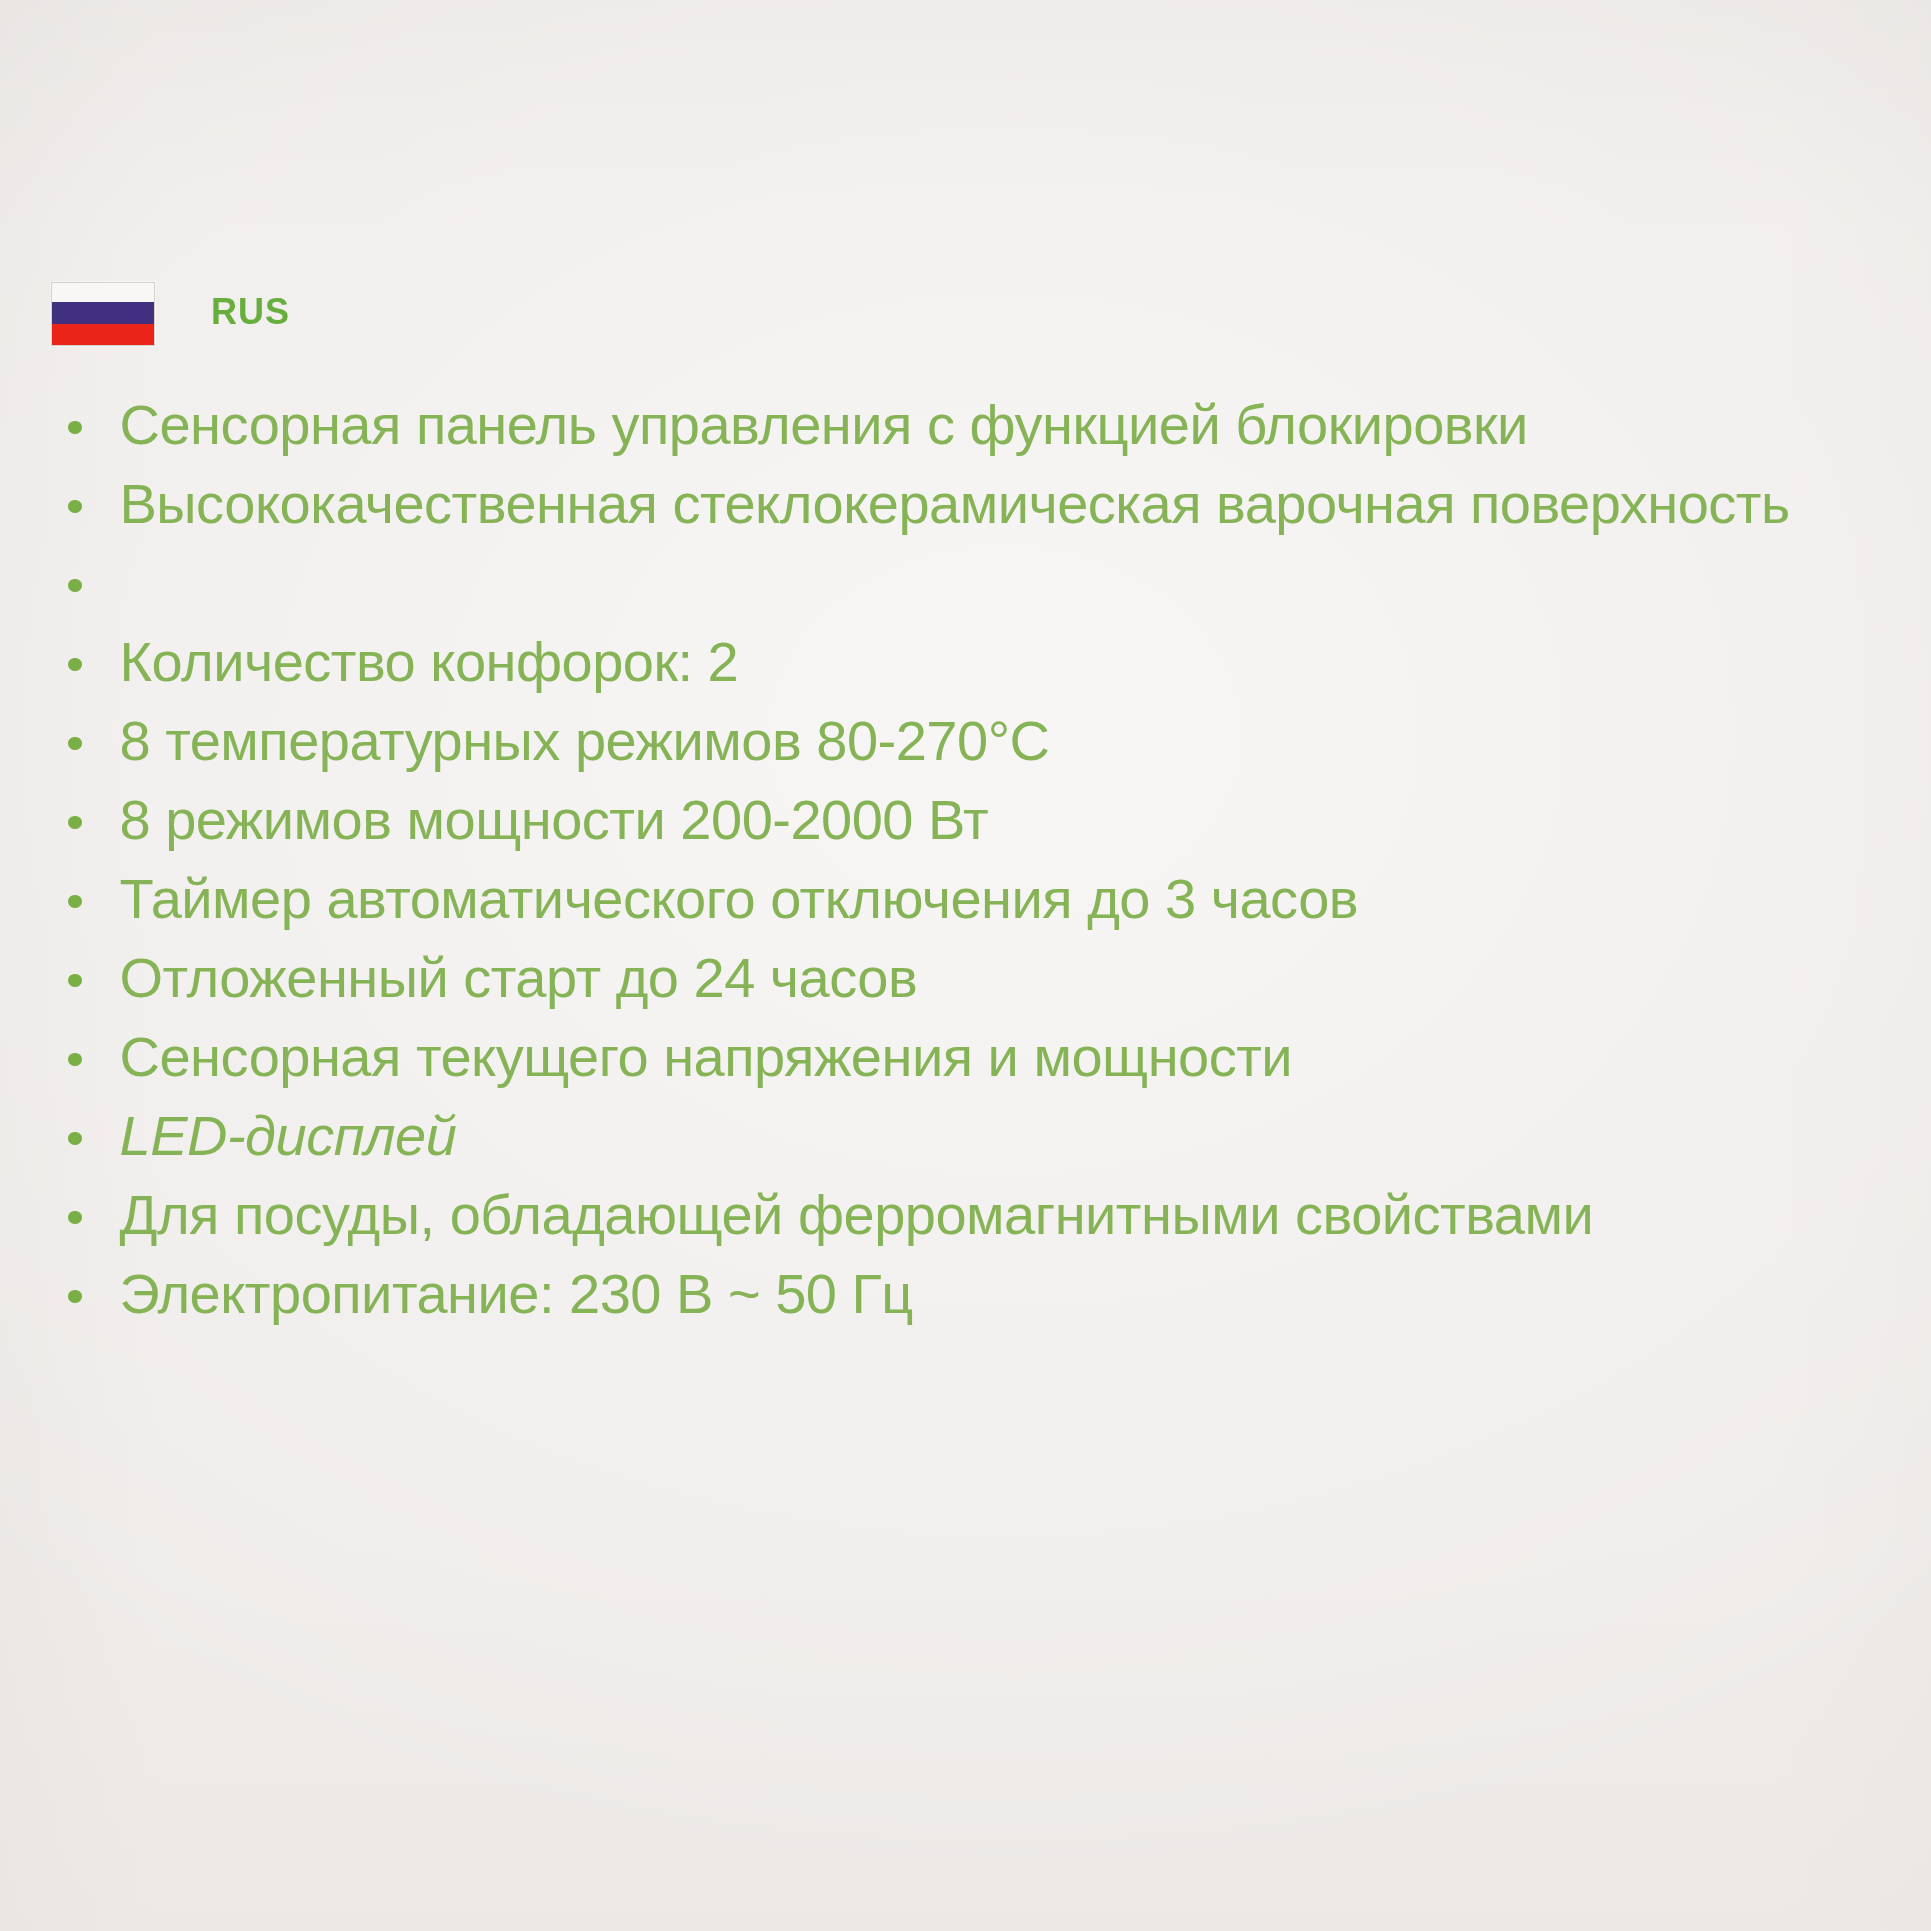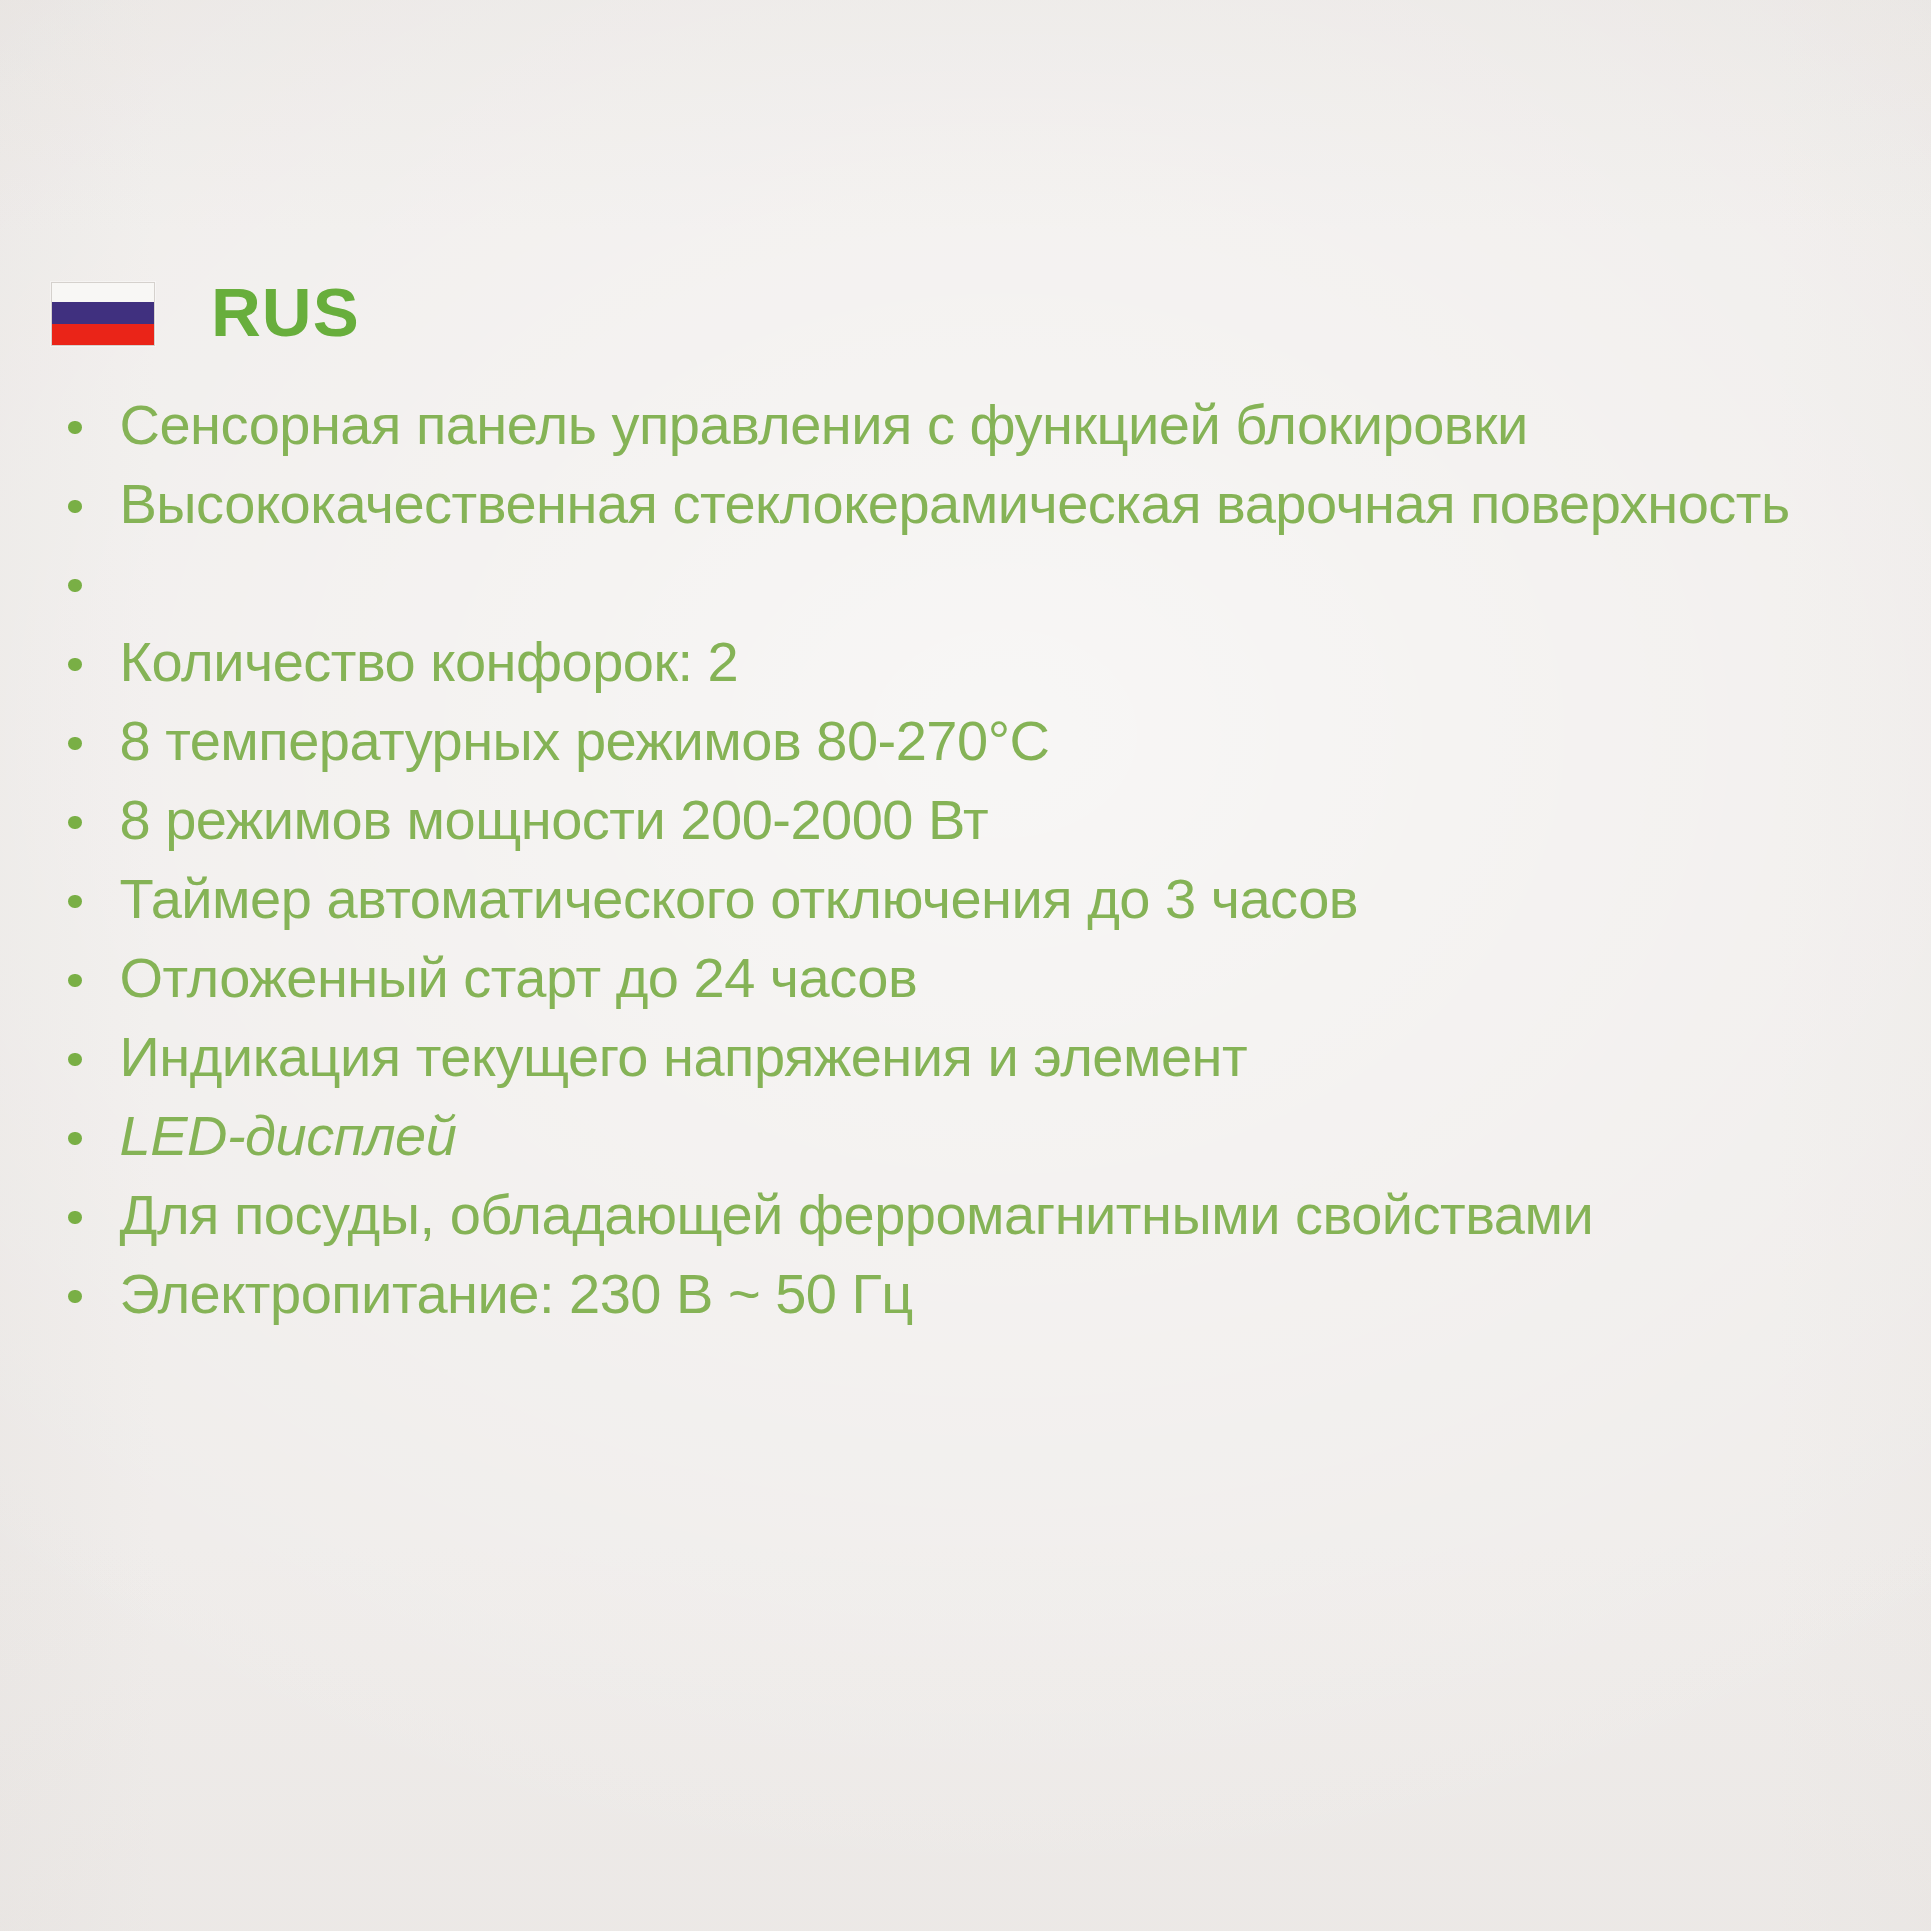--- a/index.html
+++ b/index.html
@@ -41,21 +41,21 @@
     display: flex;
     flex-direction: column;
     box-shadow: 0 0 0 1px rgba(255,255,255,0.4);
   }
   .flag .stripe-white { flex: 0 0 31%; background: #f8f7f5; }
   .flag .stripe-blue  { flex: 0 0 34.5%; }
   .flag .stripe-red   { flex: 1 1 auto; }
 
   .lang-code {
     margin-left: 56px;
-    font-size: 69px;
+    font-size: 36px;
     font-weight: bold;
     letter-spacing: 1px;
     line-height: 1;
     transform: translateY(-1.9px);
   }
 
   .features {
     list-style: none;
     margin: 8px;
     padding: 0;
@@ -128,21 +128,21 @@
   <li class="feature">
     <span class="dot" style="background: rgb(121, 175, 69);"></span>
     <span class="ftext" style="color: rgb(133, 179, 86);">Таймер автоматического отключения до 3 часов</span>
   </li>
   <li class="feature">
     <span class="dot" style="background: rgb(121, 175, 69);"></span>
     <span class="ftext" style="color: rgb(133, 179, 86);">Отложенный старт до 24 часов</span>
   </li>
   <li class="feature">
     <span class="dot" style="background: rgb(121, 175, 69);"></span>
-    <span class="ftext" style="color: rgb(133, 179, 86);">Индикация текущего напряжения и элемент</span>
+    <span class="ftext" style="color: rgb(133, 179, 86);">Сенсорная текущего напряжения и мощности</span>
   </li>
   <li class="feature">
     <span class="dot" style="background: rgb(121, 175, 69);"></span>
     <span class="ftext" style="color: rgb(133, 179, 86); font-style: italic;">LED-дисплей</span>
   </li>
   <li class="feature">
     <span class="dot" style="background: rgb(121, 175, 69);"></span>
     <span class="ftext" style="color: rgb(133, 179, 86);">Для посуды, обладающей ферромагнитными свойствами</span>
   </li>
   <li class="feature">

